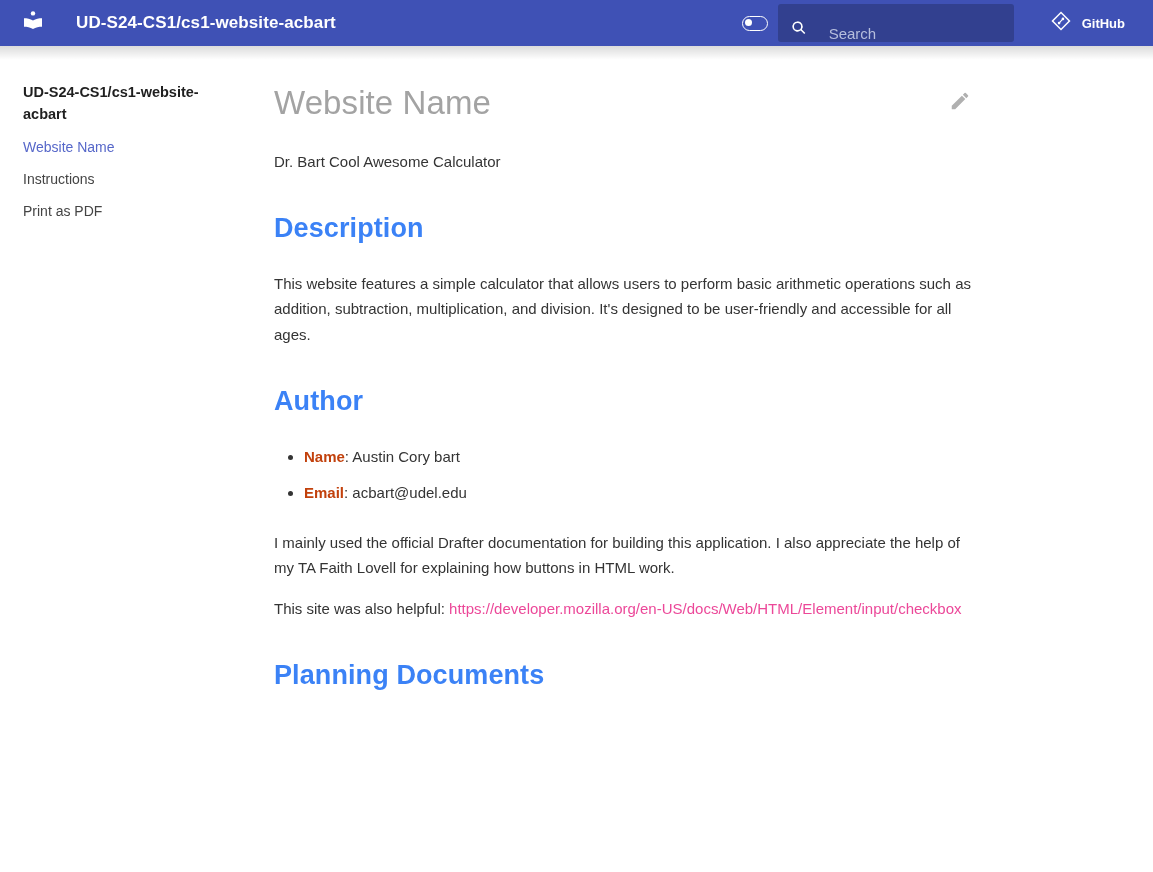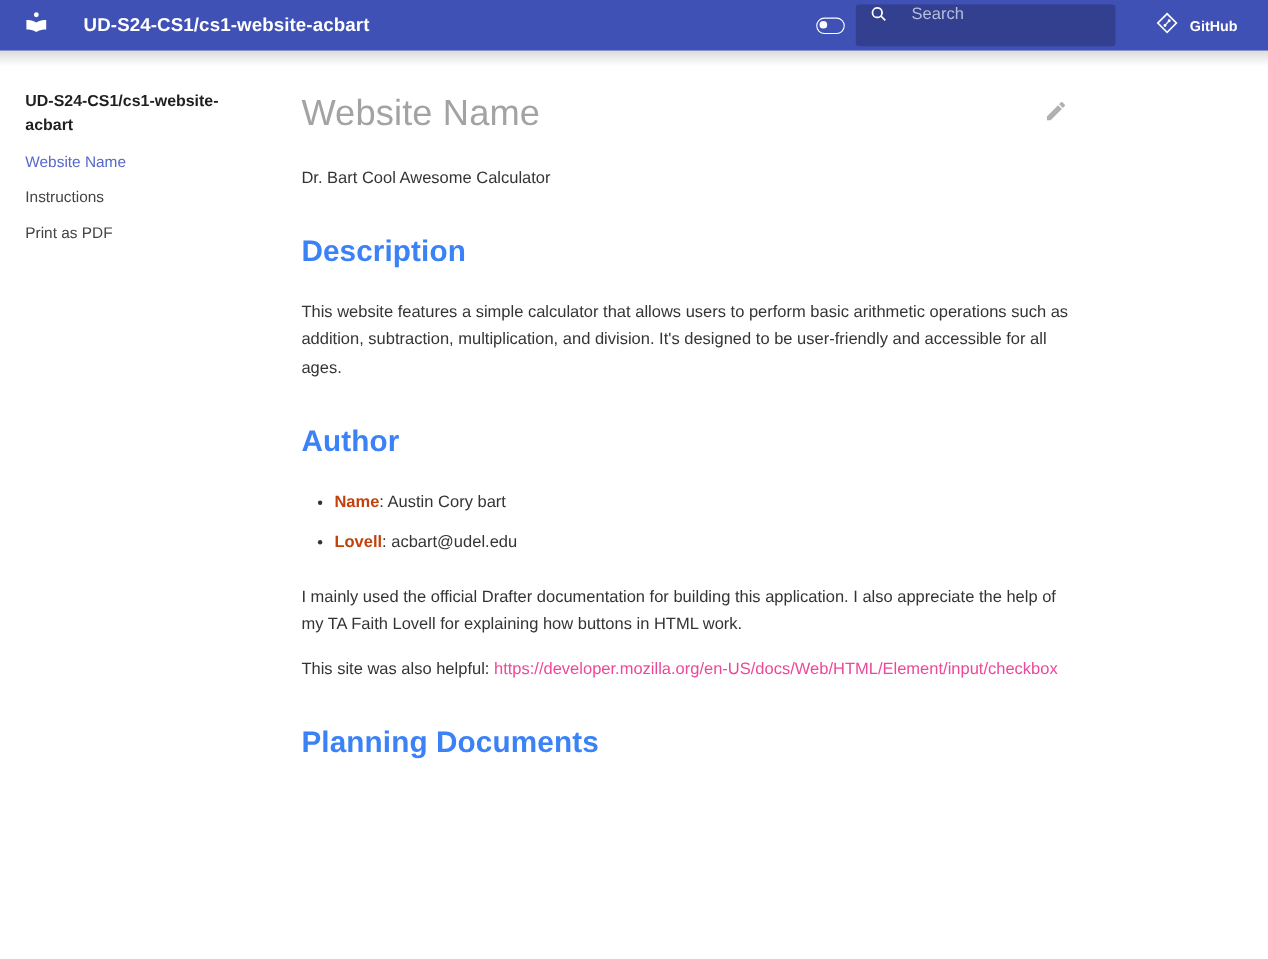--- a/index.html
+++ b/index.html
@@ -82,21 +82,21 @@
     border-radius: 50%;
     background: #ffffff;
   }
 
   .search-box {
     width: 236px;
     height: 38px;
     background: #32408f;
     border-radius: 3px;
     display: flex;
-    align-items: flex-start;
+    align-items: flex-end;
     padding: 0 12px;
     flex: 0 0 auto;
   }
   .search-box svg { width: 19px; height: 19px; fill: #ffffff; flex: 0 0 auto; }
   .search-input {
     border: none;
     outline: none;
     background: transparent;
     color: #ffffff;
     font-family: "Liberation Sans", sans-serif;
@@ -303,21 +303,21 @@
 
     <h2 class="section-title">Description</h2>
     <p class="body-text">This website features a simple calculator that allows users to perform basic arithmetic operations such as addition, subtraction, multiplication, and division. It's designed to be user-friendly and accessible for all ages.</p>
 
     <h2 class="section-title">Author</h2>
     <ul class="bullets">
       <li>
         <b>Name</b><span>: Austin Cory bart</span>
       </li>
       <li>
-        <b>Lovell</b><span>: acbart@udel.edu</span>
+        <b>Email</b><span>: acbart@udel.edu</span>
       </li>
     </ul>
 
     <p class="body-text">I mainly used the official Drafter documentation for building this application. I also appreciate the help of my TA Faith Lovell for explaining how buttons in HTML work.</p>
     <p class="body-text tight"><span>This site was also helpful: </span><a class="inline-link" href="#">https://developer.mozilla.org/en-US/docs/Web/HTML/Element/input/checkbox</a></p>
 
     <h2 class="section-title">Planning Documents</h2>
 
   </main>
 </div>

